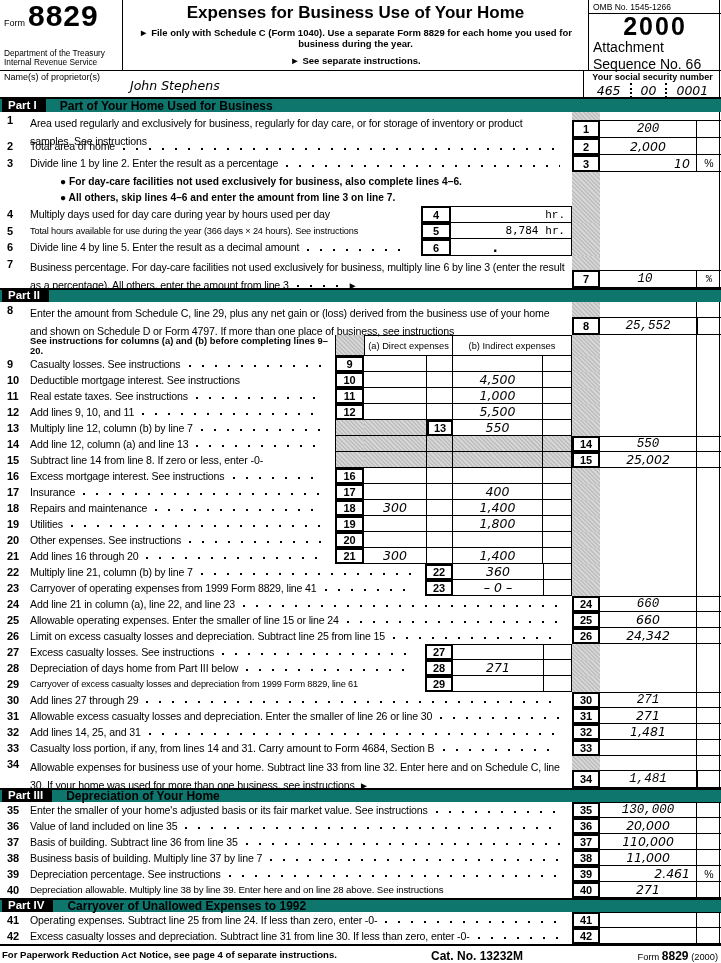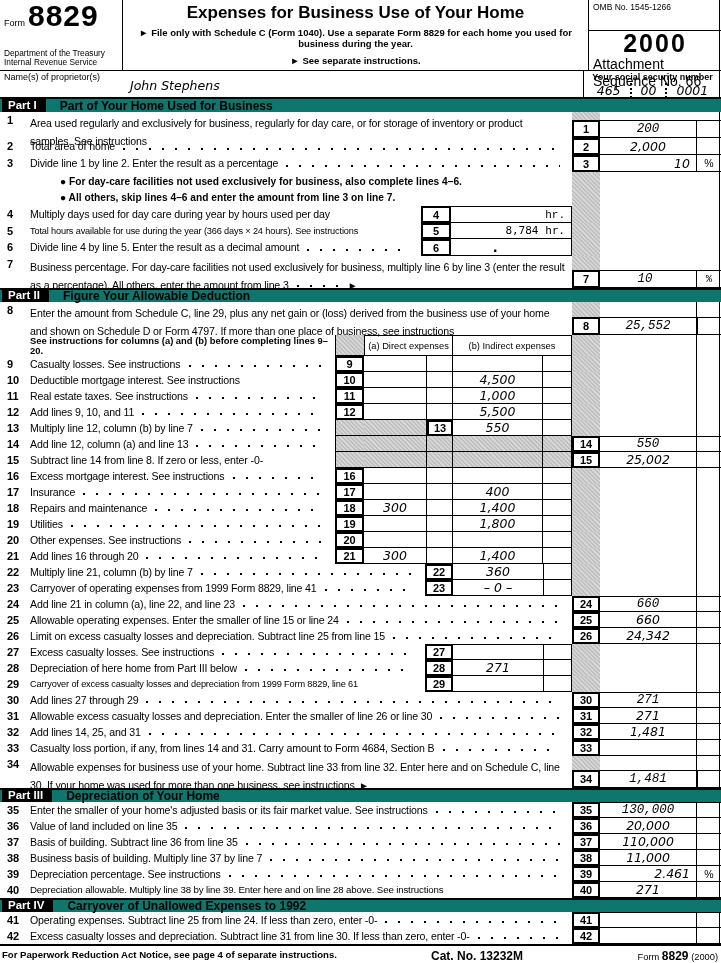--- a/index.html
+++ b/index.html
@@ -10,21 +10,21 @@
   .hdr{position:absolute;top:0;left:0;width:721px;height:71px;display:flex;border-bottom:1px solid #000;}
   .hdr-left{width:123px;border-right:1px solid #000;padding:2px 4px;display:flex;flex-direction:column;justify-content:space-between;}
   .form-word{font-size:9px;margin-right:3px;}
   .form-num{font-size:30px;font-weight:900;letter-spacing:1px;line-height:.9;}
   .agency{font-size:8.3px;line-height:1.15;}
   .hdr-mid{flex:1;text-align:center;padding-top:3px;}
   .title{font-weight:bold;font-size:17px;}
   .sub1{font-weight:bold;font-size:9.5px;max-width:450px;margin:4px auto 0;}
   .sub2{font-weight:bold;font-size:9.5px;margin-top:6px;}
   .hdr-right{width:133px;border-left:1px solid #000;display:flex;flex-direction:column;}
-  .omb{font-size:8.5px;padding:2px 4px 18px;border-bottom:1px solid #000;}
+  .omb{font-size:8.5px;padding:2px 4px 1px;border-bottom:1px solid #000;}
   .year{font-size:25px;font-weight:900;text-align:center;letter-spacing:2px;line-height:1;}
   .att{font-size:14px;padding:0 4px 2px;line-height:1.2;}
   
   .namerow{position:absolute;top:71px;left:0;width:721px;height:26px;display:flex;}
   .nl{flex:1;position:relative;}
   .small-label{font-size:9px;padding:1px 0 0 4px;}
   .name{position:absolute;left:130px;top:7px;}
   .ssnbox{width:138px;border-left:1px solid #000;text-align:center;}
   .ssn-label{font-size:9px;font-weight:bold;padding-top:1px;}
   .ssn-digits{display:flex;justify-content:center;margin-top:1px;}
@@ -237,21 +237,20 @@
     <div class="ctcol">
         <div class="sp"></div>
         <div class="ct bb bt h18">
           <span>%</span>
         </div>
       </div>
   </div>
 
   <div class="r pbar" style="top:288px;height:14px">
     <div class="ptag">Part II</div>
-    <div class="ptitle">Figure Your Allowable Deduction</div>
   </div>
 
   <div class="r" style="top:302px;height:33px">
     <div class="lb2"><b class="n">8</b><span class="t">Enter the amount from Schedule C, line 29, plus any net gain or (loss) derived from the business use of your home and shown on Schedule D or Form 4797. If more than one place of business, see instructions</span></div>
     <div class="st h col">
         <div class="sp"></div>
         <div class="nb2">8</div>
       </div>
     <div class="amcol">
         <div class="sp"></div>
@@ -538,21 +537,21 @@
     <div class="nbS">27</div>
     <div class="mv2 bb bt fi"></div>
       <div class="mc bb bt"></div>
     <div class="st h"></div>
       <div class="am"></div>
       <div class="ct vl"></div>
   </div>
   <div class="r" style="top:660px;height:16px">
     <div class="lb">
         <b class="n">28</b>
-        <span class="t">Depreciation of here home from Part III below</span>
+        <span class="t">Depreciation of days home from Part III below</span>
         <i class="ld"></i>
       </div>
     <div class="nbS">28</div>
     <div class="mv2 bb fi">271</div>
       <div class="mc bb"></div>
     <div class="st h"></div>
       <div class="am"></div>
       <div class="ct vl"></div>
   </div>
   <div class="r" style="top:676px;height:16px">

